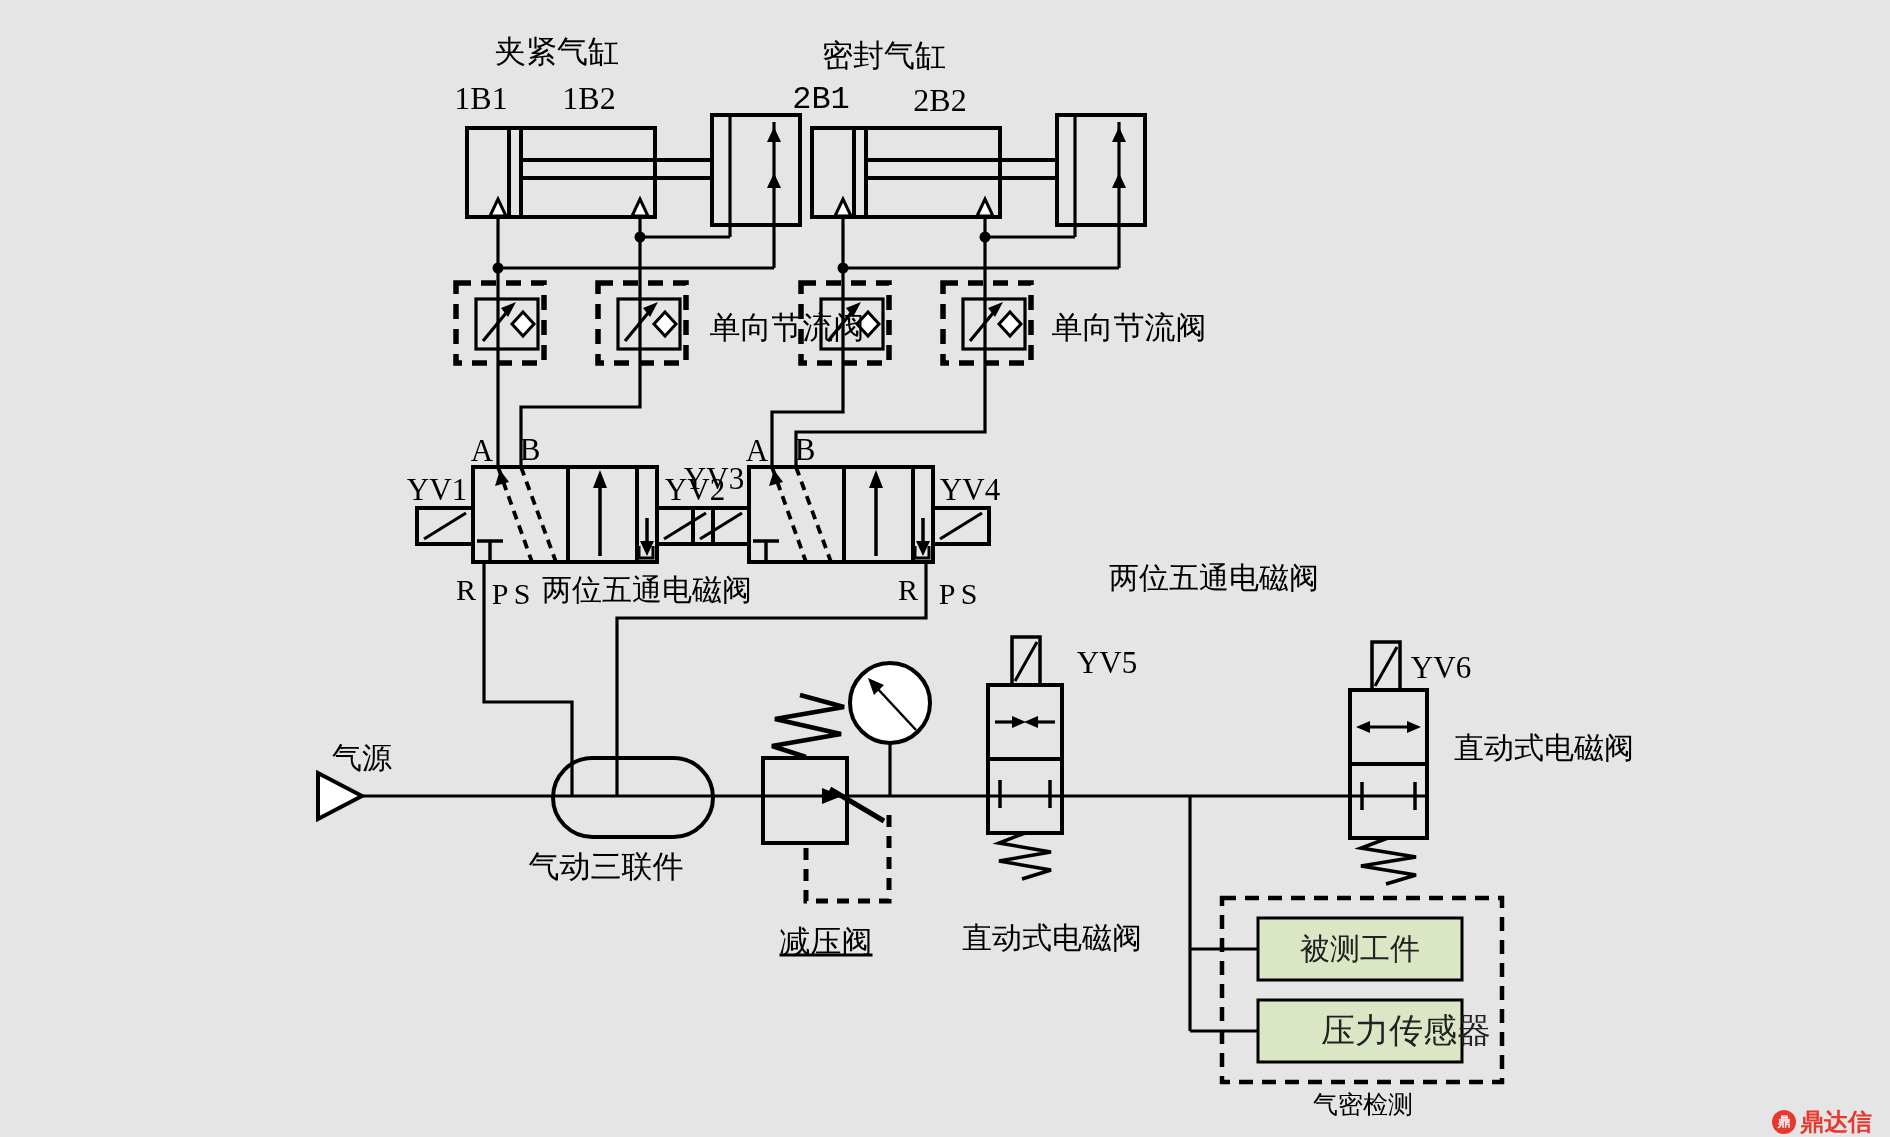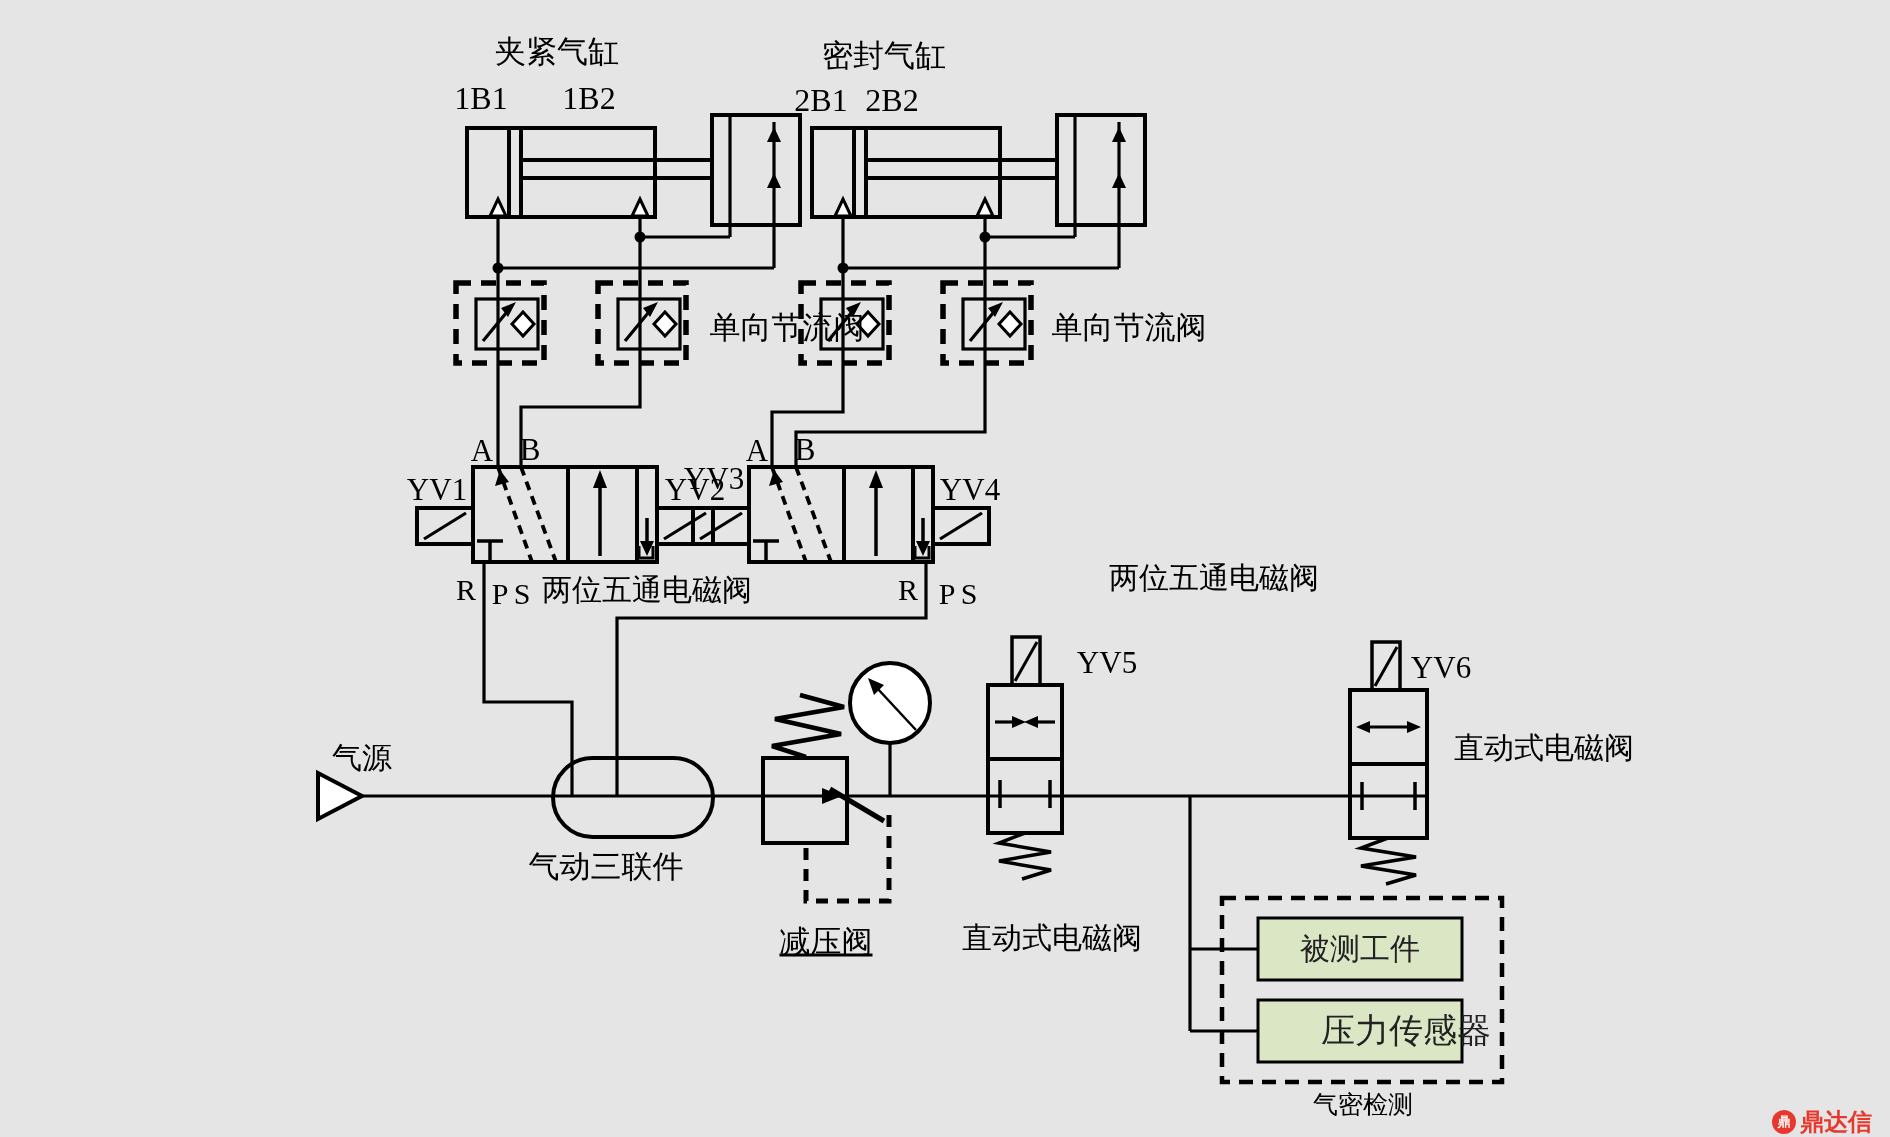--- a/index.html
+++ b/index.html
@@ -203,22 +203,22 @@
       <rect x="1258" y="1000" width="204" height="62" stroke-width="3" fill="#dbe6c4"></rect>
     </g>
   </g>
 </svg>
 
 <div class="lbl" style="left:557px;top:51px;font-size:31px;">夹紧气缸</div>
 <div class="lbl" style="left:884px;top:55px;font-size:31px;">密封气缸</div>
 
 <div class="lbl" style="left:481px;top:98px;font-size:32px;">1B1</div>
 <div class="lbl" style="left:589px;top:98px;font-size:32px;">1B2</div>
-<div class="lbl" style="left:821px;top:100px;font-size:32px;">2B1</div>
-<div class="lbl" style="left:892px;top:100px;font-size:32px;">2B2</div>
+<div class="lbl" style="left:821px;top:100px;font-size:32px;font-family:Liberation Mono, monospace;">2B1</div>
+<div class="lbl" style="left:940px;top:100px;font-size:32px;">2B2</div>
 
 <div class="lbl" style="left:787px;top:327px;font-size:31px;">单向节流阀</div>
 <div class="lbl" style="left:1129px;top:327px;font-size:31px;">单向节流阀</div>
 
 <div class="lbl" style="left:482px;top:450px;font-size:31px;">A</div>
 <div class="lbl" style="left:530px;top:449px;font-size:31px;">B</div>
 <div class="lbl" style="left:437px;top:489px;font-size:31px;">YV1</div>
 <div class="lbl" style="left:695px;top:489px;font-size:31px;">YV2</div>
 <div class="lbl" style="left:466px;top:590px;font-size:30px;">R</div>
 <div class="lbl" style="left:500px;top:594px;font-size:30px;">P</div>

